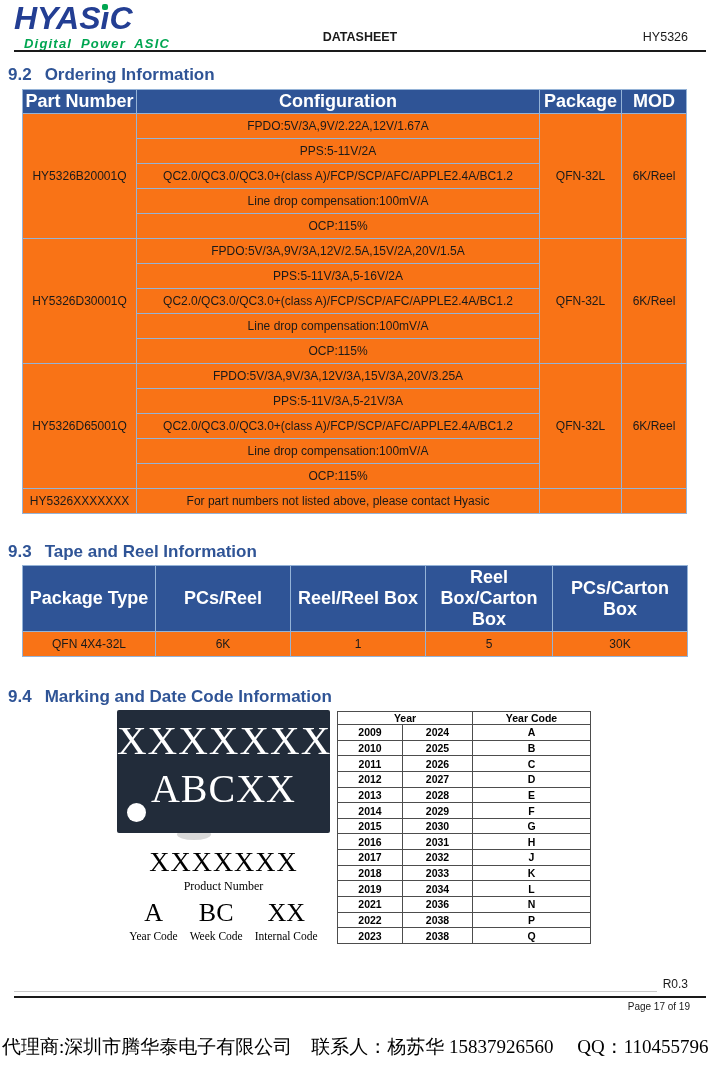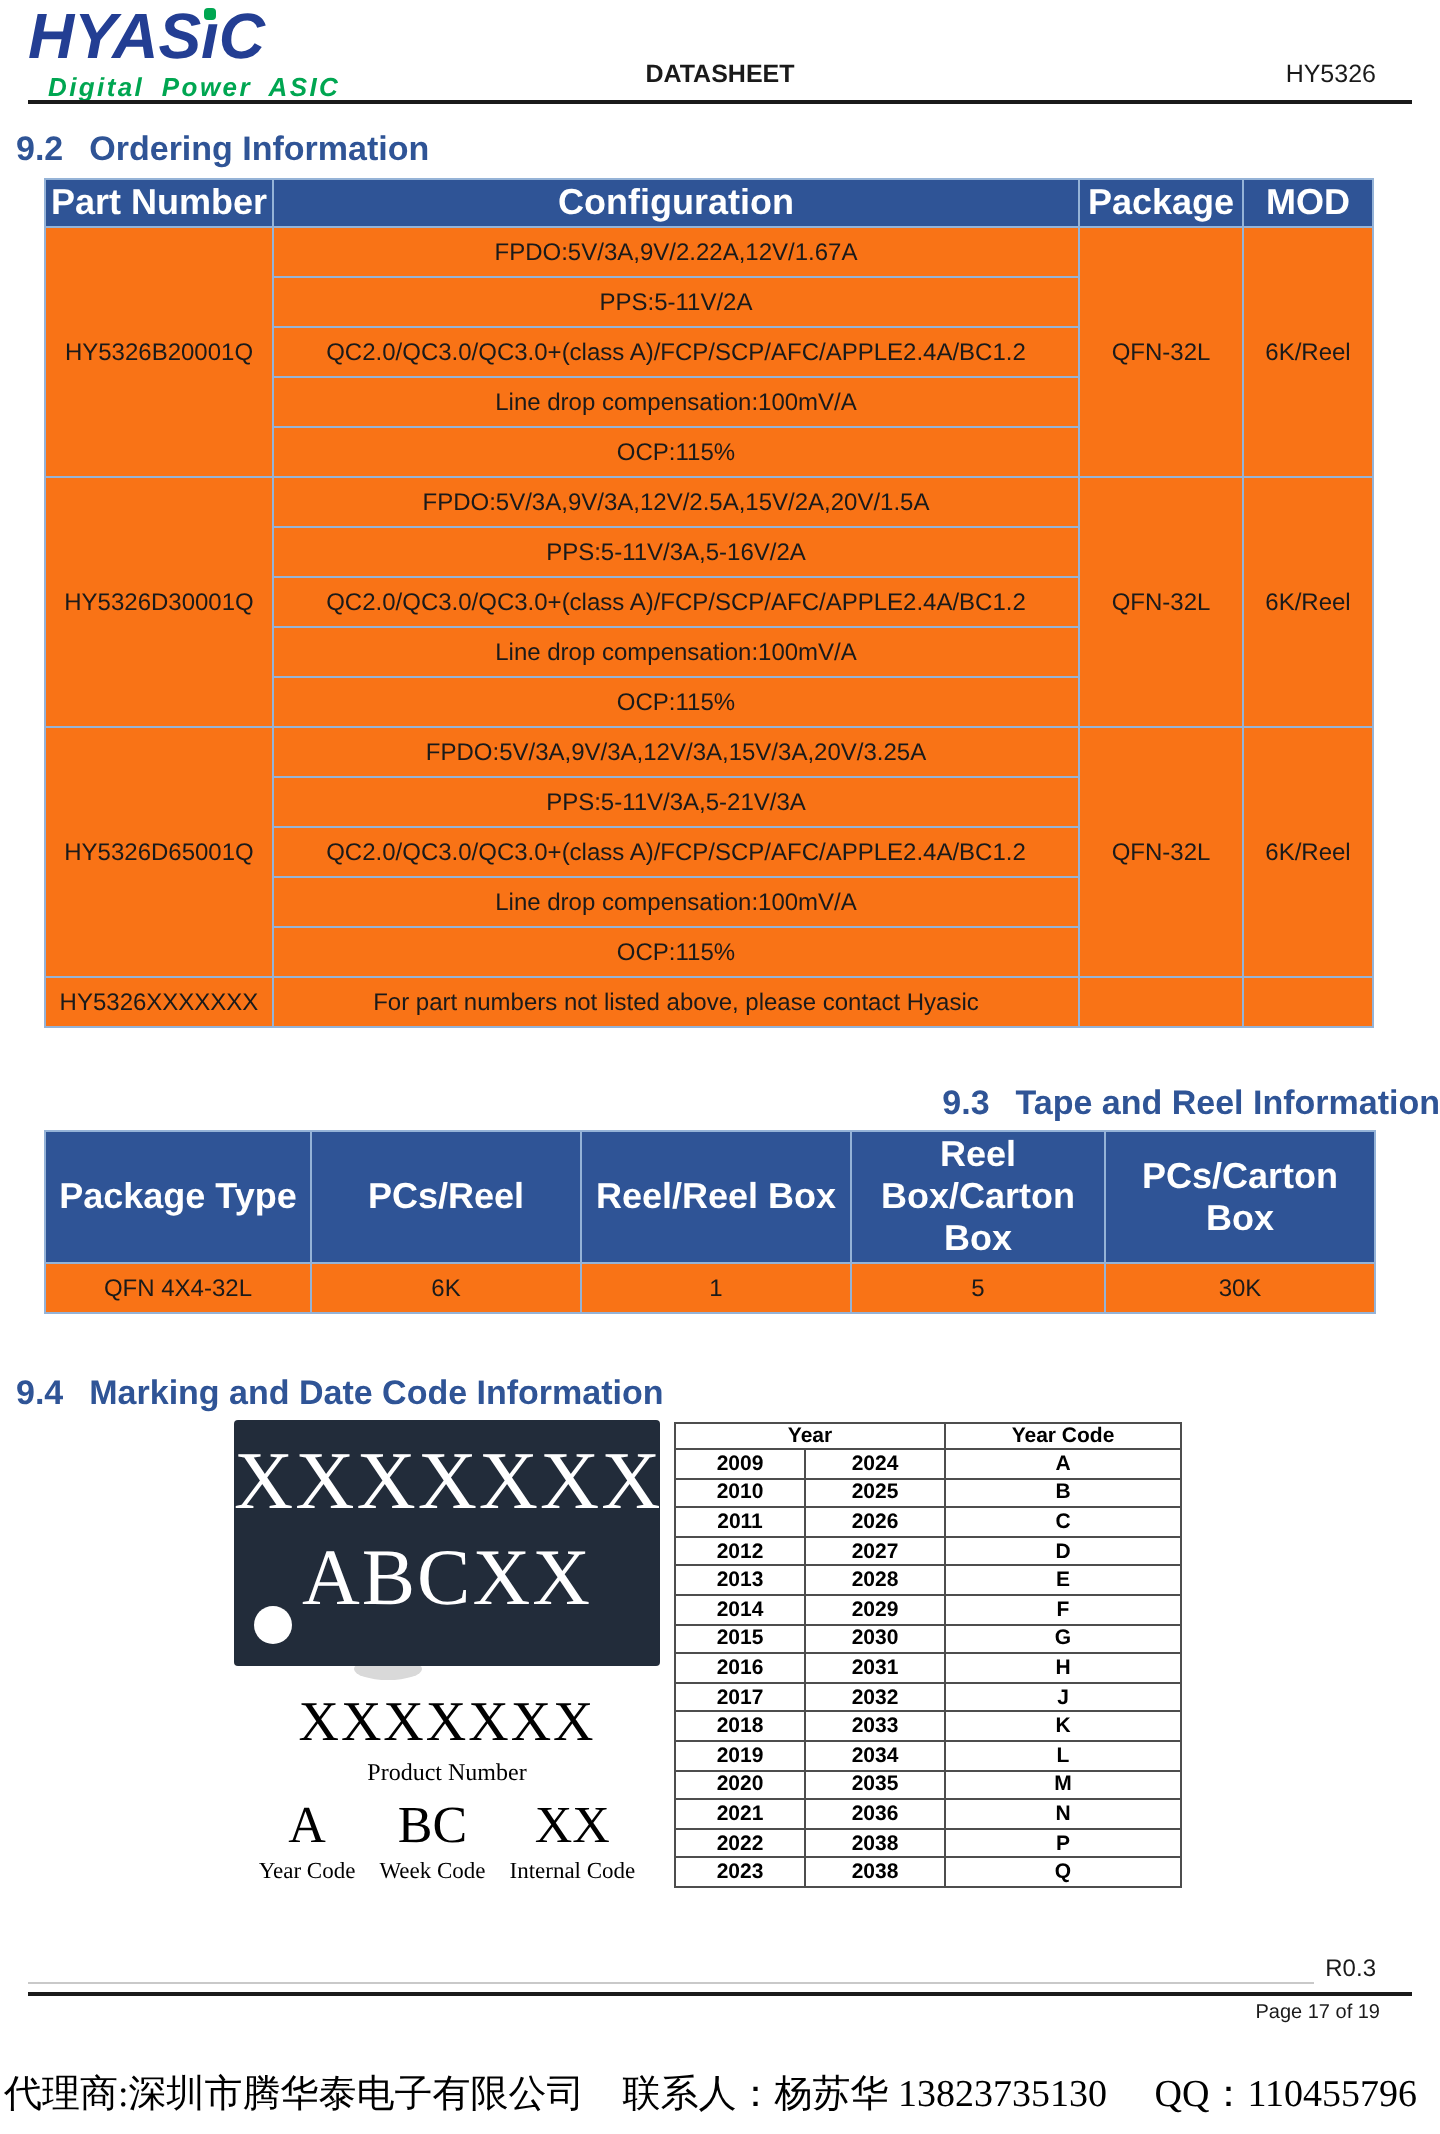--- a/index.html
+++ b/index.html
@@ -15,21 +15,21 @@
   .logo-i { position:relative; display:inline-block; }
   .logo-i .dot { position:absolute; left:1px; top:2px; width:6px; height:6px; background:var(--logo-green); border-radius:2px; }
   .logo-tagline { margin:3px 0 0 10px; font-size:13px; font-weight:bold; color:var(--logo-green); letter-spacing:1.2px; word-spacing:4px; }
   .doc-type { position:absolute; left:0; right:0; bottom:8px; text-align:center; font-size:12.5px; font-weight:bold; }
   .doc-part { position:absolute; right:32px; bottom:8px; font-size:12.5px; }
   .header-rule { position:absolute; left:14px; right:14px; bottom:0; height:2px; background:#1a1a1a; }
   
   h2.sec { color:var(--accent); font-size:17px; font-weight:bold; line-height:22px; margin-left:8px; }
   h2.sec .sec-num { margin-right:13px; }
   .sec-92 { margin-top:12px; }
-  .sec-93 { margin-top:27px;text-align:right; }
+  .sec-93 { margin-top:27px; }
   .sec-94 { margin-top:29px; }
   
   table.ds { border-collapse:collapse; margin-left:22px; table-layout:fixed; }
   table.ds th { background:var(--accent); color:#fff; font-weight:bold; font-size:18px; border:1px solid var(--tbl-border); text-align:center; vertical-align:middle; padding:1px 2px; }
   table.ds td { border:1px solid var(--tbl-border); font-size:12px; text-align:center; vertical-align:middle; padding:5px 3px; background:#f97316; }
   table.ordering { width:664px; margin-top:3px; }
   table.ordering th { height:23px; }
   table.ordering td { height:19px; }
   table.ordering tr.contact-row td { height:21px; }
   table.tape { width:665px; margin-top:2px; }
@@ -282,25 +282,20 @@
             <td>2018</td>
             <td>2033</td>
             <td>K</td>
           </tr>
           <tr>
             <td>2019</td>
             <td>2034</td>
             <td>L</td>
           </tr>
           <tr>
-            <td>2020</td>
-            <td>2035</td>
-            <td>M</td>
-          </tr>
-          <tr>
             <td>2021</td>
             <td>2036</td>
             <td>N</td>
           </tr>
           <tr>
             <td>2022</td>
             <td>2038</td>
             <td>P</td>
           </tr>
           <tr>
@@ -312,15 +307,15 @@
     </table>
   </div>
 
   <div class="footer-rev-row">
     <div class="footer-rev-line"></div>
     <div class="footer-rev">R0.3</div>
   </div>
   <div class="footer-rule"></div>
   <div class="footer-page">Page 17 of 19</div>
 
-  <div class="dist-bar">代理商:深圳市腾华泰电子有限公司　联系人：杨苏华 13823735130　 QQ：110455796</div>
+  <div class="dist-bar">代理商:深圳市腾华泰电子有限公司　联系人：杨苏华 15837926560　 QQ：110455796</div>
 
 </div>
 
 </body></html>

